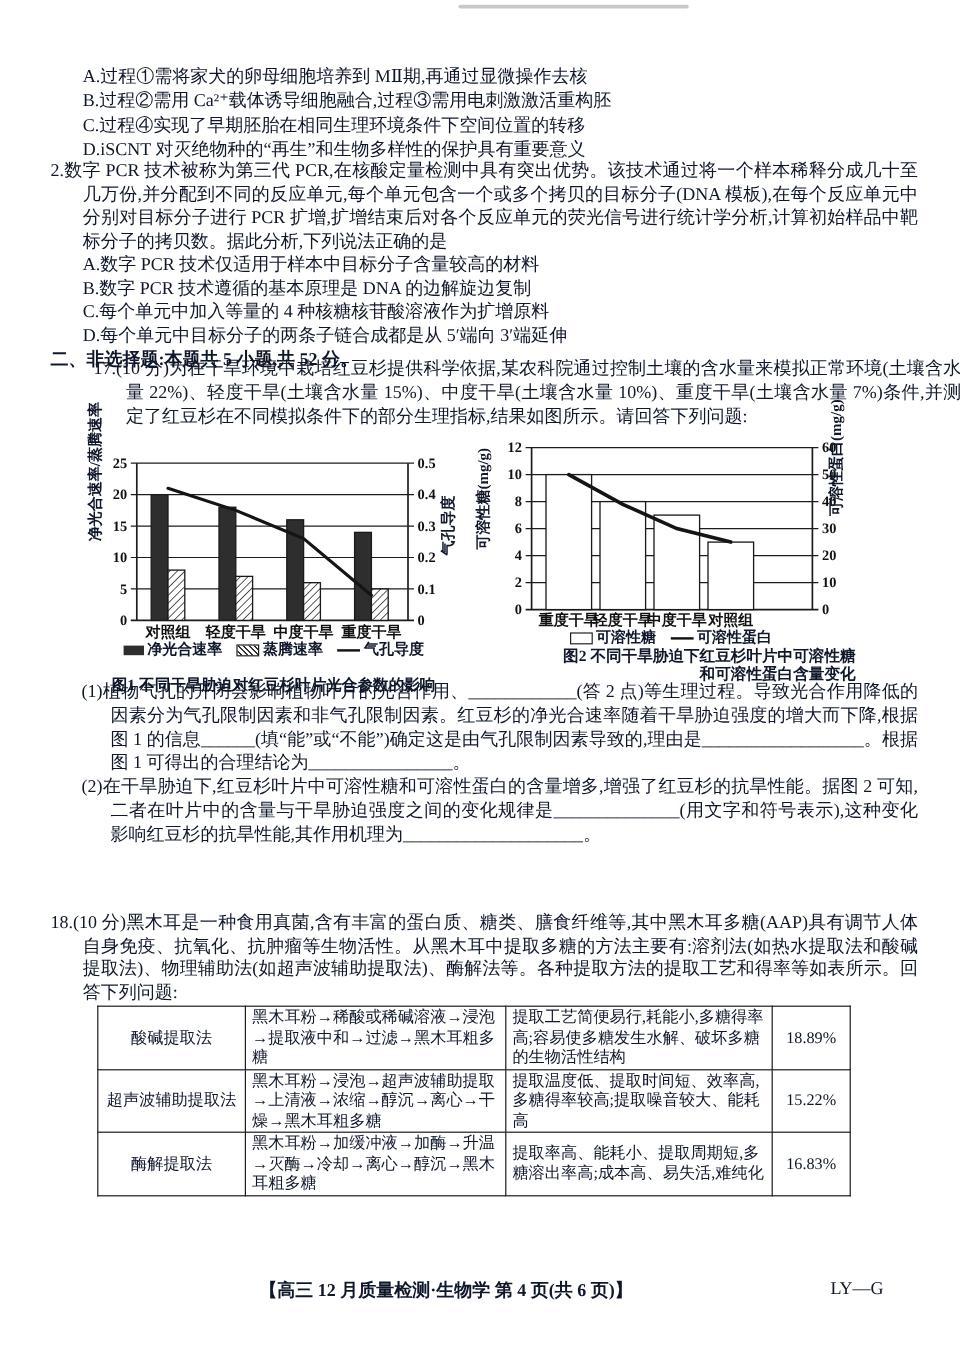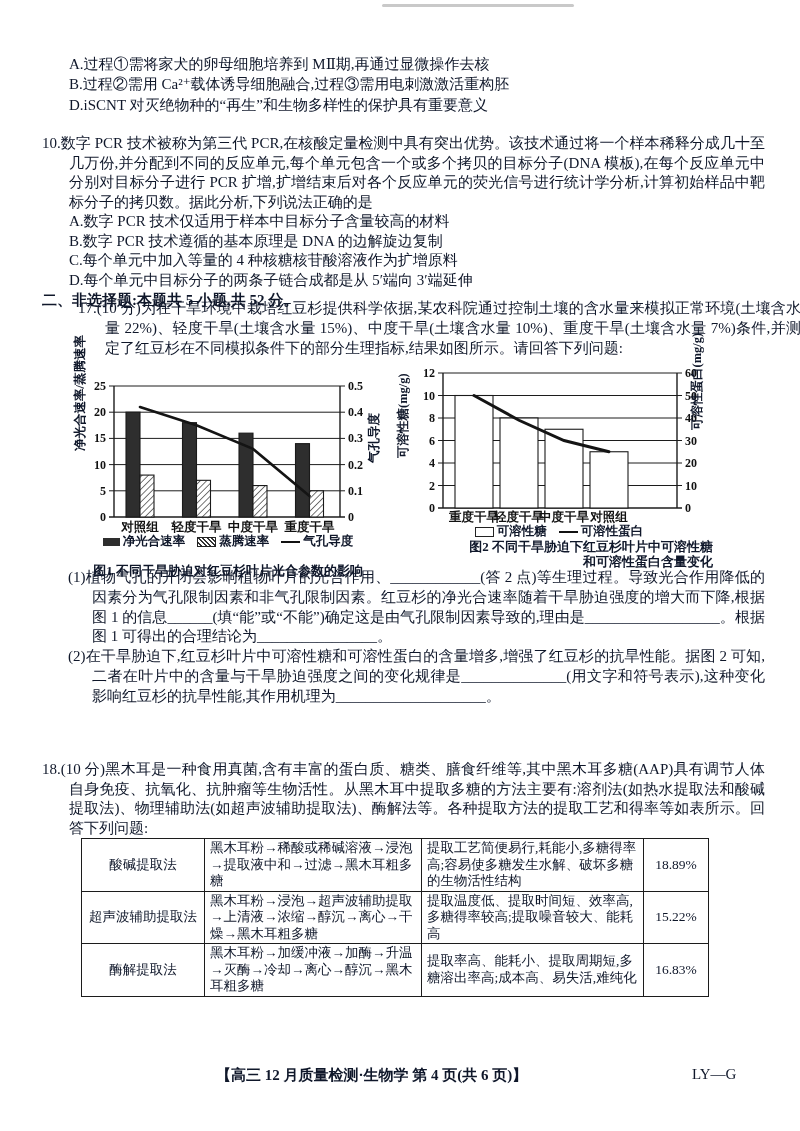--- a/index.html
+++ b/index.html
@@ -41,25 +41,26 @@
 </style>
 </head>
 <body>
 
 <div class="page">
   <div class="artifact"></div>
 
   <div class="block" style="top:54px;line-height:20.4px;">
     <p class="opt">A.过程①需将家犬的卵母细胞培养到 MⅡ期,再通过显微操作去核</p>
     <p class="opt">B.过程②需用 Ca²⁺载体诱导细胞融合,过程③需用电刺激激活重构胚</p>
+    <p class="opt">C.过程④实现了早期胚胎在相同生理环境条件下空间位置的转移</p>
     <p class="opt">D.iSCNT 对灭绝物种的“再生”和生物多样性的保护具有重要意义</p>
   </div>
 
   <div class="block" style="top:134px;line-height:19.5px;">
-    <p class="hang">10.数字 PCR 技术被称为第三代 PCR,在核酸定量检测中具有突出优势。该技术通过将一个样本稀释分成几十至几万份,并分配到不同的反应单元,每个单元包含一个或多个拷贝的目标分子(DNA 模板),在每个反应单元中分别对目标分子进行 PCR 扩增,扩增结束后对各个反应单元的荧光信号进行统计学分析,计算初始样品中靶标分子的拷贝数。据此分析,下列说法正确的是</p>
+    <p class="hang">2.数字 PCR 技术被称为第三代 PCR,在核酸定量检测中具有突出优势。该技术通过将一个样本稀释分成几十至几万份,并分配到不同的反应单元,每个单元包含一个或多个拷贝的目标分子(DNA 模板),在每个反应单元中分别对目标分子进行 PCR 扩增,扩增结束后对各个反应单元的荧光信号进行统计学分析,计算初始样品中靶标分子的拷贝数。据此分析,下列说法正确的是</p>
     <p class="opt">A.数字 PCR 技术仅适用于样本中目标分子含量较高的材料</p>
     <p class="opt">B.数字 PCR 技术遵循的基本原理是 DNA 的边解旋边复制</p>
     <p class="opt">C.每个单元中加入等量的 4 种核糖核苷酸溶液作为扩增原料</p>
     <p class="opt">D.每个单元中目标分子的两条子链合成都是从 5′端向 3′端延伸</p>
   </div>
 
   <div class="block sec-title" style="top:291px;">二、非选择题:本题共 5 小题,共 52 分。</div>
 
   <div class="block" style="top:299px;line-height:19.8px;margin-left:36px;">
     <p class="hang">17.(10 分)为在干旱环境中栽培红豆杉提供科学依据,某农科院通过控制土壤的含水量来模拟正常环境(土壤含水量 22%)、轻度干旱(土壤含水量 15%)、中度干旱(土壤含水量 10%)、重度干旱(土壤含水量 7%)条件,并测定了红豆杉在不同模拟条件下的部分生理指标,结果如图所示。请回答下列问题:</p>

